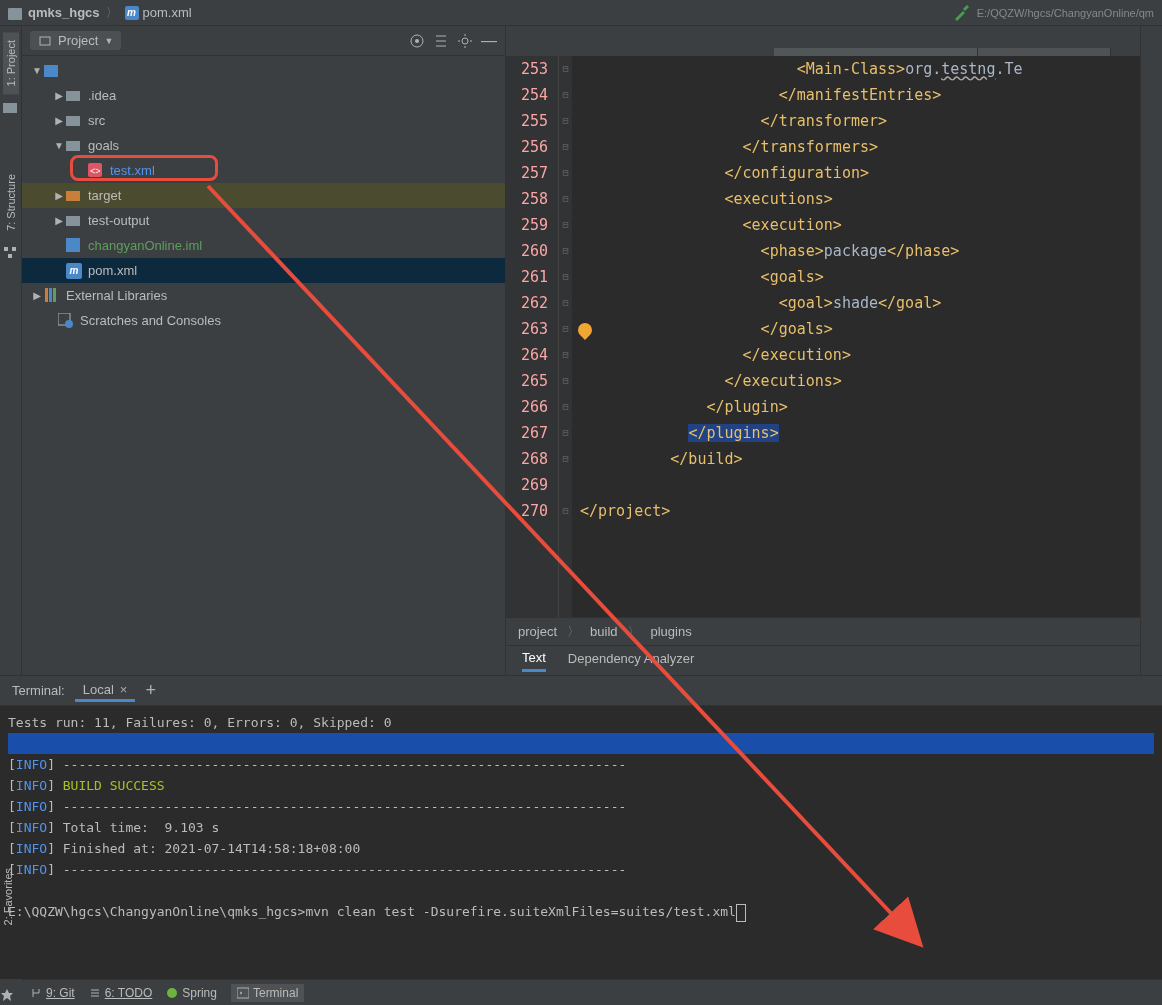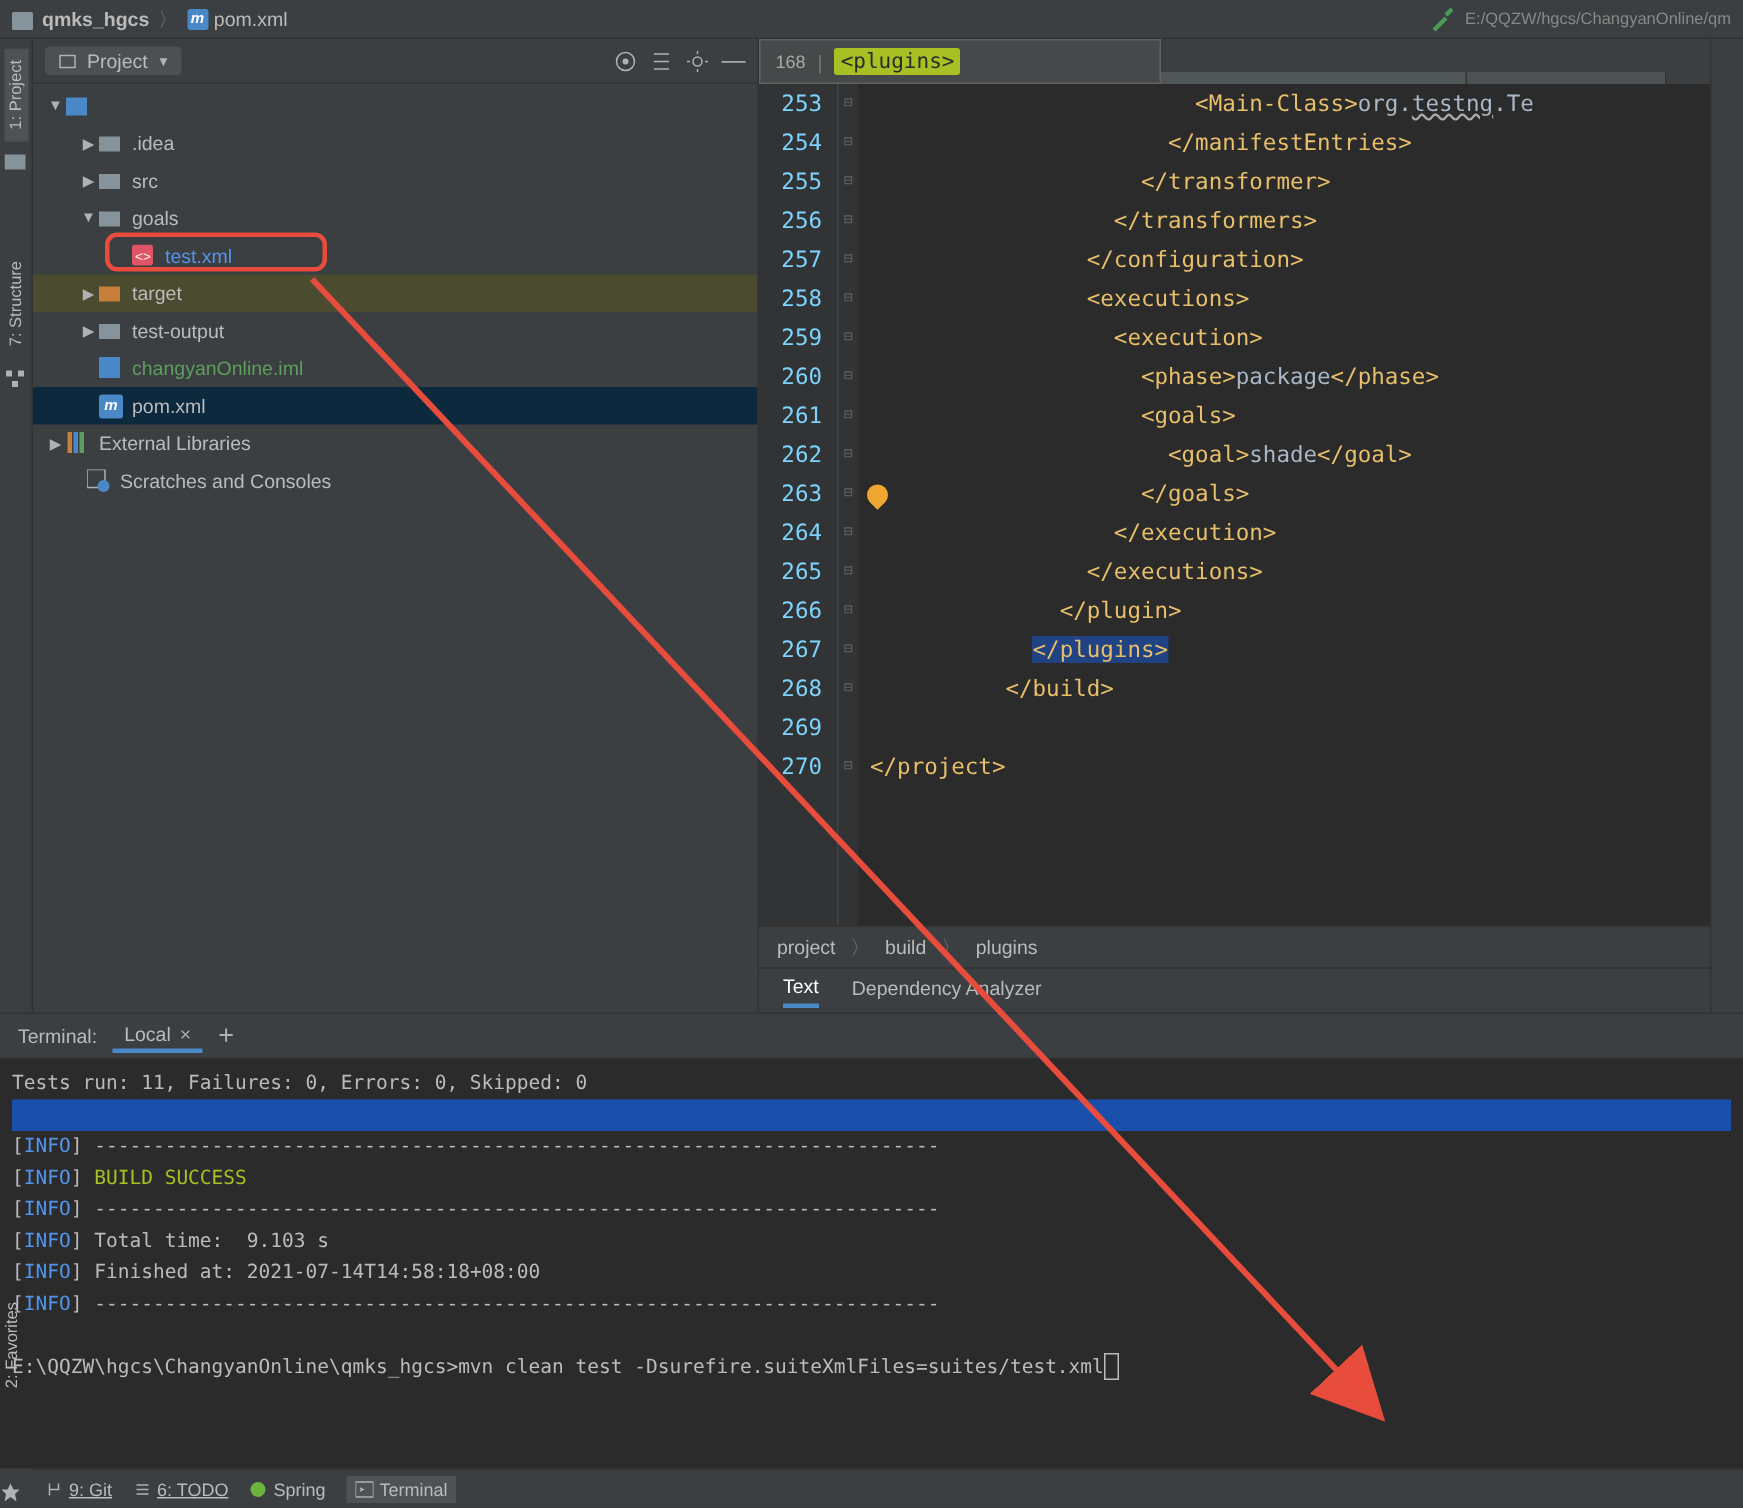--- a/index.html
+++ b/index.html
@@ -103,21 +103,21 @@
 .ed-tab {
   display: flex; align-items: center; gap: 6px;
   padding: 0 10px; height: 100%;
   background: #515658; color: #bbbbbb;
   border-right: 1px solid #323232;
   margin-top: 44px;
 }
 .ed-tab.active { background: #4e5254; }
 .ed-tab .close-x { color: #aaa; font-size: 12px; cursor: pointer; }
 .code-area { flex: 1; display: flex; overflow: hidden; font-family: Consolas, monospace; font-size: 15px; line-height: 26px; }
-.line-numbers { width: 52px; text-align: right; padding-right: 10px; color: #7dd3fc; background: #313335; }
+.line-numbers { width: 52px; text-align: right; padding-right: 10px; color: #fca5a5; background: #313335; }
 .fold-gutter { width: 14px; background: #313335; display: flex; flex-direction: column; align-items: center; border-left: 1px solid #444; }
 .fold-gutter .fold { height: 26px; display: flex; align-items: center; color: #606366; font-size: 10px; }
 .code-lines { flex: 1; padding-left: 8px; background: #2b2b2b; position: relative; }
 .code-lines .lbulb {
   position: absolute; left: 6px; top: calc(26px * 10 + 7px);
   width: 14px; height: 14px; background: #f0a732;
   border-radius: 50% 50% 50% 0; transform: rotate(-45deg);
 }
 .code-line { height: 26px; white-space: pre; }
 .tag { color: #e8bf6a; }
@@ -313,25 +313,20 @@
               <rect width="12" height="12" fill="none" stroke="#afb1b3"></rect>
               <circle cx="11" cy="11" r="4" fill="#4a88c7"></circle>
             </svg>
           <span>Scratches and Consoles</span>
         </div>
       </div>
     </div>
 
     <div class="editor-area">
       <div class="editor-tabs">
-        <div class="search-pill">
-          <span class="count">168</span>
-          <span style="color:#777;">|</span>
-          <span class="term">&lt;plugins&gt;</span>
-        </div>
         <div style="width:268px;"></div>
         <div class="ed-tab">
           <span>ueryBannerOrDialogTest.java</span>
           <span class="close-x">×</span>
         </div>
         <div class="ed-tab active">
           <span class="icon-m">m</span>
           <span>pom.xml (chang</span>
         </div>
       </div>

